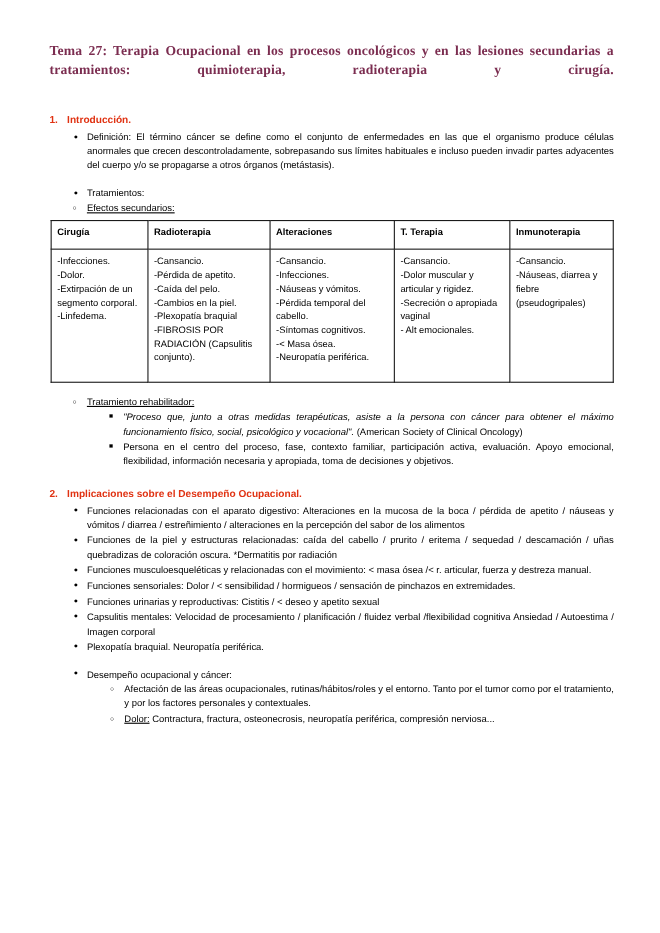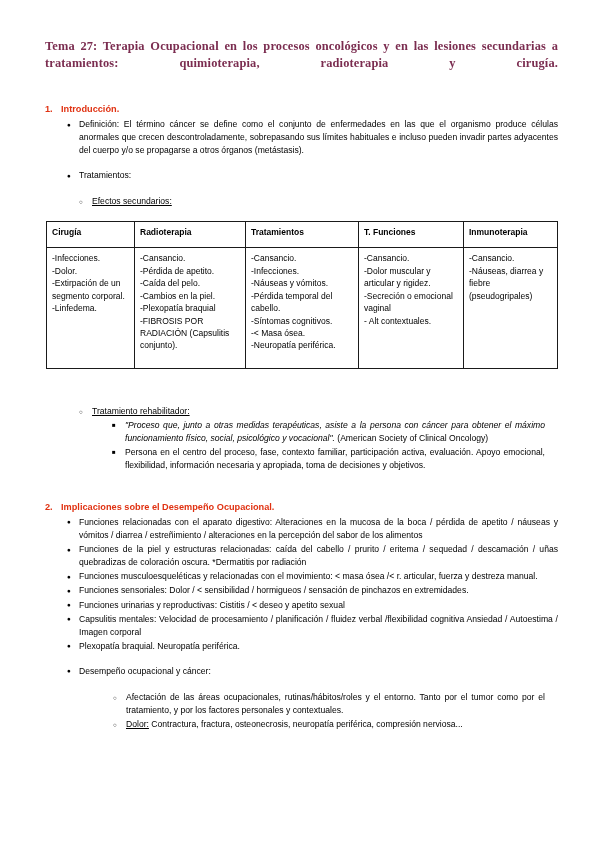--- a/index.html
+++ b/index.html
@@ -69,21 +69,21 @@
     position: absolute;
     left: -12px;
     top: -0.5px;
     font-size: 6.4px;
     line-height: 14px;
     color: #000;
   }
 
   ul.lvl2 {
     list-style: none;
-    margin: 13px;
+    margin: 0;
     padding: 0 0 0 34px;
   }
   ul.lvl2 > li {
     position: relative;
     font-size: 8.6px;
     line-height: 13.1px;
     text-align: justify;
     margin-bottom: 1px;
   }
   ul.lvl2 > li::before {
@@ -120,21 +120,21 @@
 
   .b { font-weight: normal; }
   .u { text-decoration: underline; }
   .i { font-style: italic; }
   .spacer-md { height: 11px; }
   .spacer-lg { height: 15px; }
 
   table.fx {
     border-collapse: collapse;
     width: 511px;
-    margin: 4px 0 12px 1px;
+    margin: 4px 0 0 1px;
     table-layout: fixed;
   }
   table.fx th, table.fx td {
     border: 1.1px solid #1a1a1a;
     vertical-align: top;
     padding: 4px 4px 4px 5px;
     font-size: 8.5px;
     line-height: 12.4px;
     text-align: left;
   }
@@ -192,31 +192,31 @@
       <col class="col1">
         <col class="col2">
         <col class="col3">
         <col class="col4">
         <col class="col5">
     </colgroup>
     <thead>
       <tr>
         <th>Cirugía</th>
         <th>Radioterapia</th>
-        <th>Tratamientos</th>
-        <th>T. Funciones</th>
+        <th>Alteraciones</th>
+        <th>T. Terapia</th>
         <th>Inmunoterapia</th>
       </tr>
     </thead>
     <tbody>
       <tr>
         <td><span><span class="cell-line">-Infecciones.</span><span class="cell-line">-Dolor.</span><span class="cell-line">-Extirpación de un segmento corporal.</span><span class="cell-line">-Linfedema.</span></span></td>
         <td><span><span class="cell-line">-Cansancio.</span><span class="cell-line">-Pérdida de apetito.</span><span class="cell-line">-Caída del pelo.</span><span class="cell-line">-Cambios en la piel.</span><span class="cell-line">-Plexopatía braquial</span><span class="cell-line">-FIBROSIS POR RADIACIÓN (Capsulitis conjunto).</span></span></td>
         <td><span><span class="cell-line">-Cansancio.</span><span class="cell-line">-Infecciones.</span><span class="cell-line">-Náuseas y vómitos.</span><span class="cell-line">-Pérdida temporal del cabello.</span><span class="cell-line">-Síntomas cognitivos.</span><span class="cell-line">-&lt; Masa ósea.</span><span class="cell-line">-Neuropatía periférica.</span></span></td>
-        <td><span><span class="cell-line">-Cansancio.</span><span class="cell-line">-Dolor muscular y articular y rigidez.</span><span class="cell-line">-Secreción o emocional vaginal</span><span class="cell-line">- Alt contextuales.</span></span></td>
+        <td><span><span class="cell-line">-Cansancio.</span><span class="cell-line">-Dolor muscular y articular y rigidez.</span><span class="cell-line">-Secreción o apropiada vaginal</span><span class="cell-line">- Alt emocionales.</span></span></td>
         <td><span><span class="cell-line">-Cansancio.</span><span class="cell-line">-Náuseas, diarrea y fiebre (pseudogripales)</span></span></td>
       </tr>
     </tbody>
   </table>
 
   <div class="spacer-md"></div>
 
   <ul class="lvl2">
     <li>
       <span class="u">Tratamiento rehabilitador:</span>

